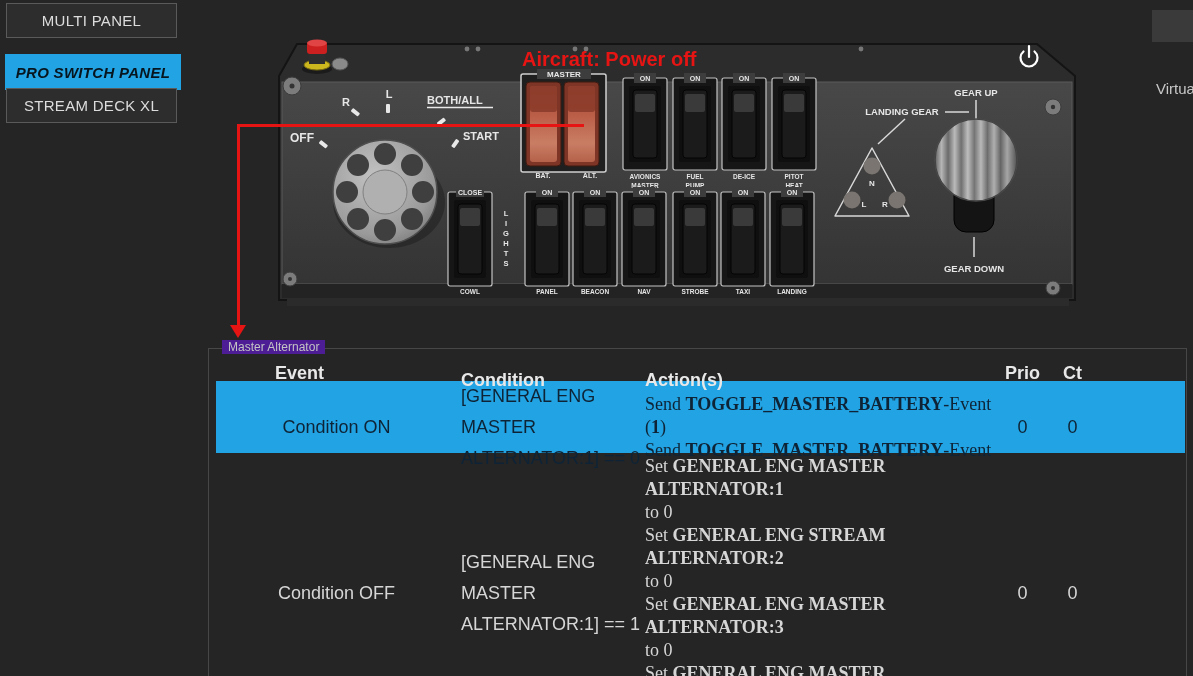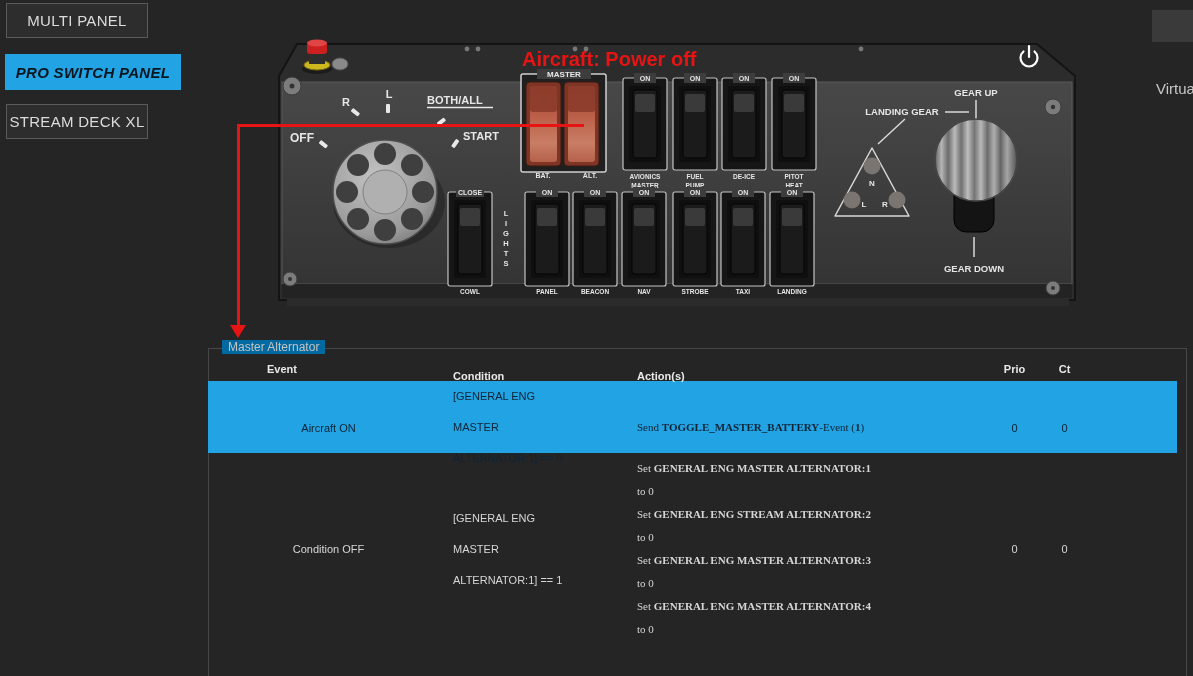--- a/index.html
+++ b/index.html
@@ -1,20 +1,20 @@
 <!DOCTYPE html>
 <html><head>
 <meta charset="utf-8">
 <style>
   html,body{margin:0;padding:0;background:#252526;}
   body{width:1193px;height:676px;overflow:hidden;font-family:"Liberation Sans",sans-serif;}
   .stage{position:relative;width:1193px;height:676px;}
 
   
-  .side-btn{position:absolute;left:6px;width:142px;height:35px;background:#2d2d2d;
+  .side-btn{position:absolute;left:6px;width:171px;height:35px;background:#2d2d2d;
     border:1px solid #5a5a5a;color:#dcdcdc;font-size:15px;display:flex;align-items:center;
     justify-content:center;box-sizing:border-box;cursor:pointer;letter-spacing:.3px;}
   .side-btn.active{left:5px;width:176px;height:36px;background:#22a3e3;border-color:#22a3e3;
     color:#07151f;font-weight:bold;font-style:italic;}
 
   
   .tr-btn{position:absolute;left:1152px;top:10px;width:56px;height:32px;background:#3a3a3a;cursor:pointer;}
   .virtua{position:absolute;left:1156px;top:80px;font-size:15px;color:#c8c8c8;white-space:nowrap;}
 
   
@@ -26,22 +26,22 @@
   .red-vline{position:absolute;left:237px;top:124px;width:3px;height:202px;background:#e71414;z-index:5;}
   .red-arrow{position:absolute;left:230px;top:325px;width:0;height:0;border-left:8px solid transparent;
     border-right:8px solid transparent;border-top:13px solid #e71414;z-index:5;}
   .aircraft-status{position:absolute;left:522px;top:48px;font-size:20px;font-weight:bold;
     color:#e71414;z-index:6;white-space:nowrap;}
 
   
   .groupbox{position:absolute;left:208px;top:348px;width:979px;height:340px;
     border:1px solid #474747;border-bottom:none;box-sizing:border-box;}
   .legend{position:absolute;left:222px;top:340px;font-size:12px;color:#c4c4c4;
-    background:#0369a1;padding:0 6px;z-index:2;}
-  .cfg-table{position:absolute;left:208px;top:356px;width:969px;font-size:11px;z-index:1;}
+    background:#4c1d95;padding:0 6px;z-index:2;}
+  .cfg-table{position:absolute;left:216px;top:356px;width:969px;font-size:18px;z-index:1;}
   .t-row{display:grid;grid-template-columns:241px 184px 359px 45px 55px auto;box-sizing:border-box;}
   .t-head{height:25px;font-weight:bold;color:#e8e8e8;}
   .h-event{padding-left:59px;display:flex;align-items:center;}
   .h-cond,.h-act{padding-left:4px;display:flex;align-items:center;margin-top:14px;}
   .h-prio,.h-ct{display:flex;align-items:center;justify-content:center;}
   .row-sel{height:72px;background:#22a3e3;color:#0e2436;margin-bottom:2px;cursor:pointer;}
   .row-nrm{height:188px;color:#d6d6d6;cursor:pointer;}
   .c-event{display:flex;align-items:center;justify-content:center;}
   .c-cond{display:flex;align-items:center;padding-left:4px;line-height:31px;white-space:pre-line;}
   .c-act{padding-left:4px;line-height:23px;display:flex;flex-direction:column;justify-content:center;}
@@ -49,21 +49,21 @@
   .c-act b,.action-line b{font-weight:bold;}
   .c-prio,.c-ct{display:flex;align-items:center;justify-content:center;}
 </style>
 </head>
 <body>
 
 <div class="stage">
 
   <div class="side-btn" style="top:3px">MULTI PANEL</div>
   <div class="side-btn active" style="top:54px">PRO SWITCH PANEL</div>
-  <div class="side-btn" style="top:104px">STREAM DECK XL</div>
+  <div class="side-btn" style="top:88px">STREAM DECK XL</div>
 
   <div class="tr-btn"></div>
   <div class="virtua">Virtua</div>
 
   <svg class="panel-svg" width="802" height="272" viewBox="0 0 802 272">
     <defs>
       <linearGradient id="face" x1="0" y1="0" x2="0" y2="1">
         <stop offset="0" stop-color="#484848"></stop>
           <stop offset="1" stop-color="#343434"></stop>
       </linearGradient>
@@ -330,26 +330,27 @@
     <div class="t-row t-head">
       <div class="h-event">Event</div>
       <div class="h-cond">Condition</div>
       <div class="h-act">Action(s)</div>
       <div class="h-prio">Prio</div>
       <div class="h-ct">Ct</div>
       <div></div>
     </div>
 
     <div class="t-row row-sel">
-      <div class="c-event">Aircraft ON</div>
+      <div class="c-event">Condition ON</div>
       <div class="c-cond">[GENERAL ENG
 MASTER
 ALTERNATOR:1] == 0</div>
       <div class="c-act">
           <div class="action-line"><span>Send </span><b>TOGGLE_MASTER_BATTERY</b><span>-Event (</span><b>1</b><span>)</span></div>
+          <div class="action-line"><span>Send </span><b>TOGGLE_MASTER_BATTERY</b><span>-Event</span></div>
         </div>
       <div class="c-prio">0</div>
       <div class="c-ct">0</div>
       <div></div>
     </div>
 
     <div class="t-row row-nrm">
       <div class="c-event">Condition OFF</div>
       <div class="c-cond">[GENERAL ENG
 MASTER

